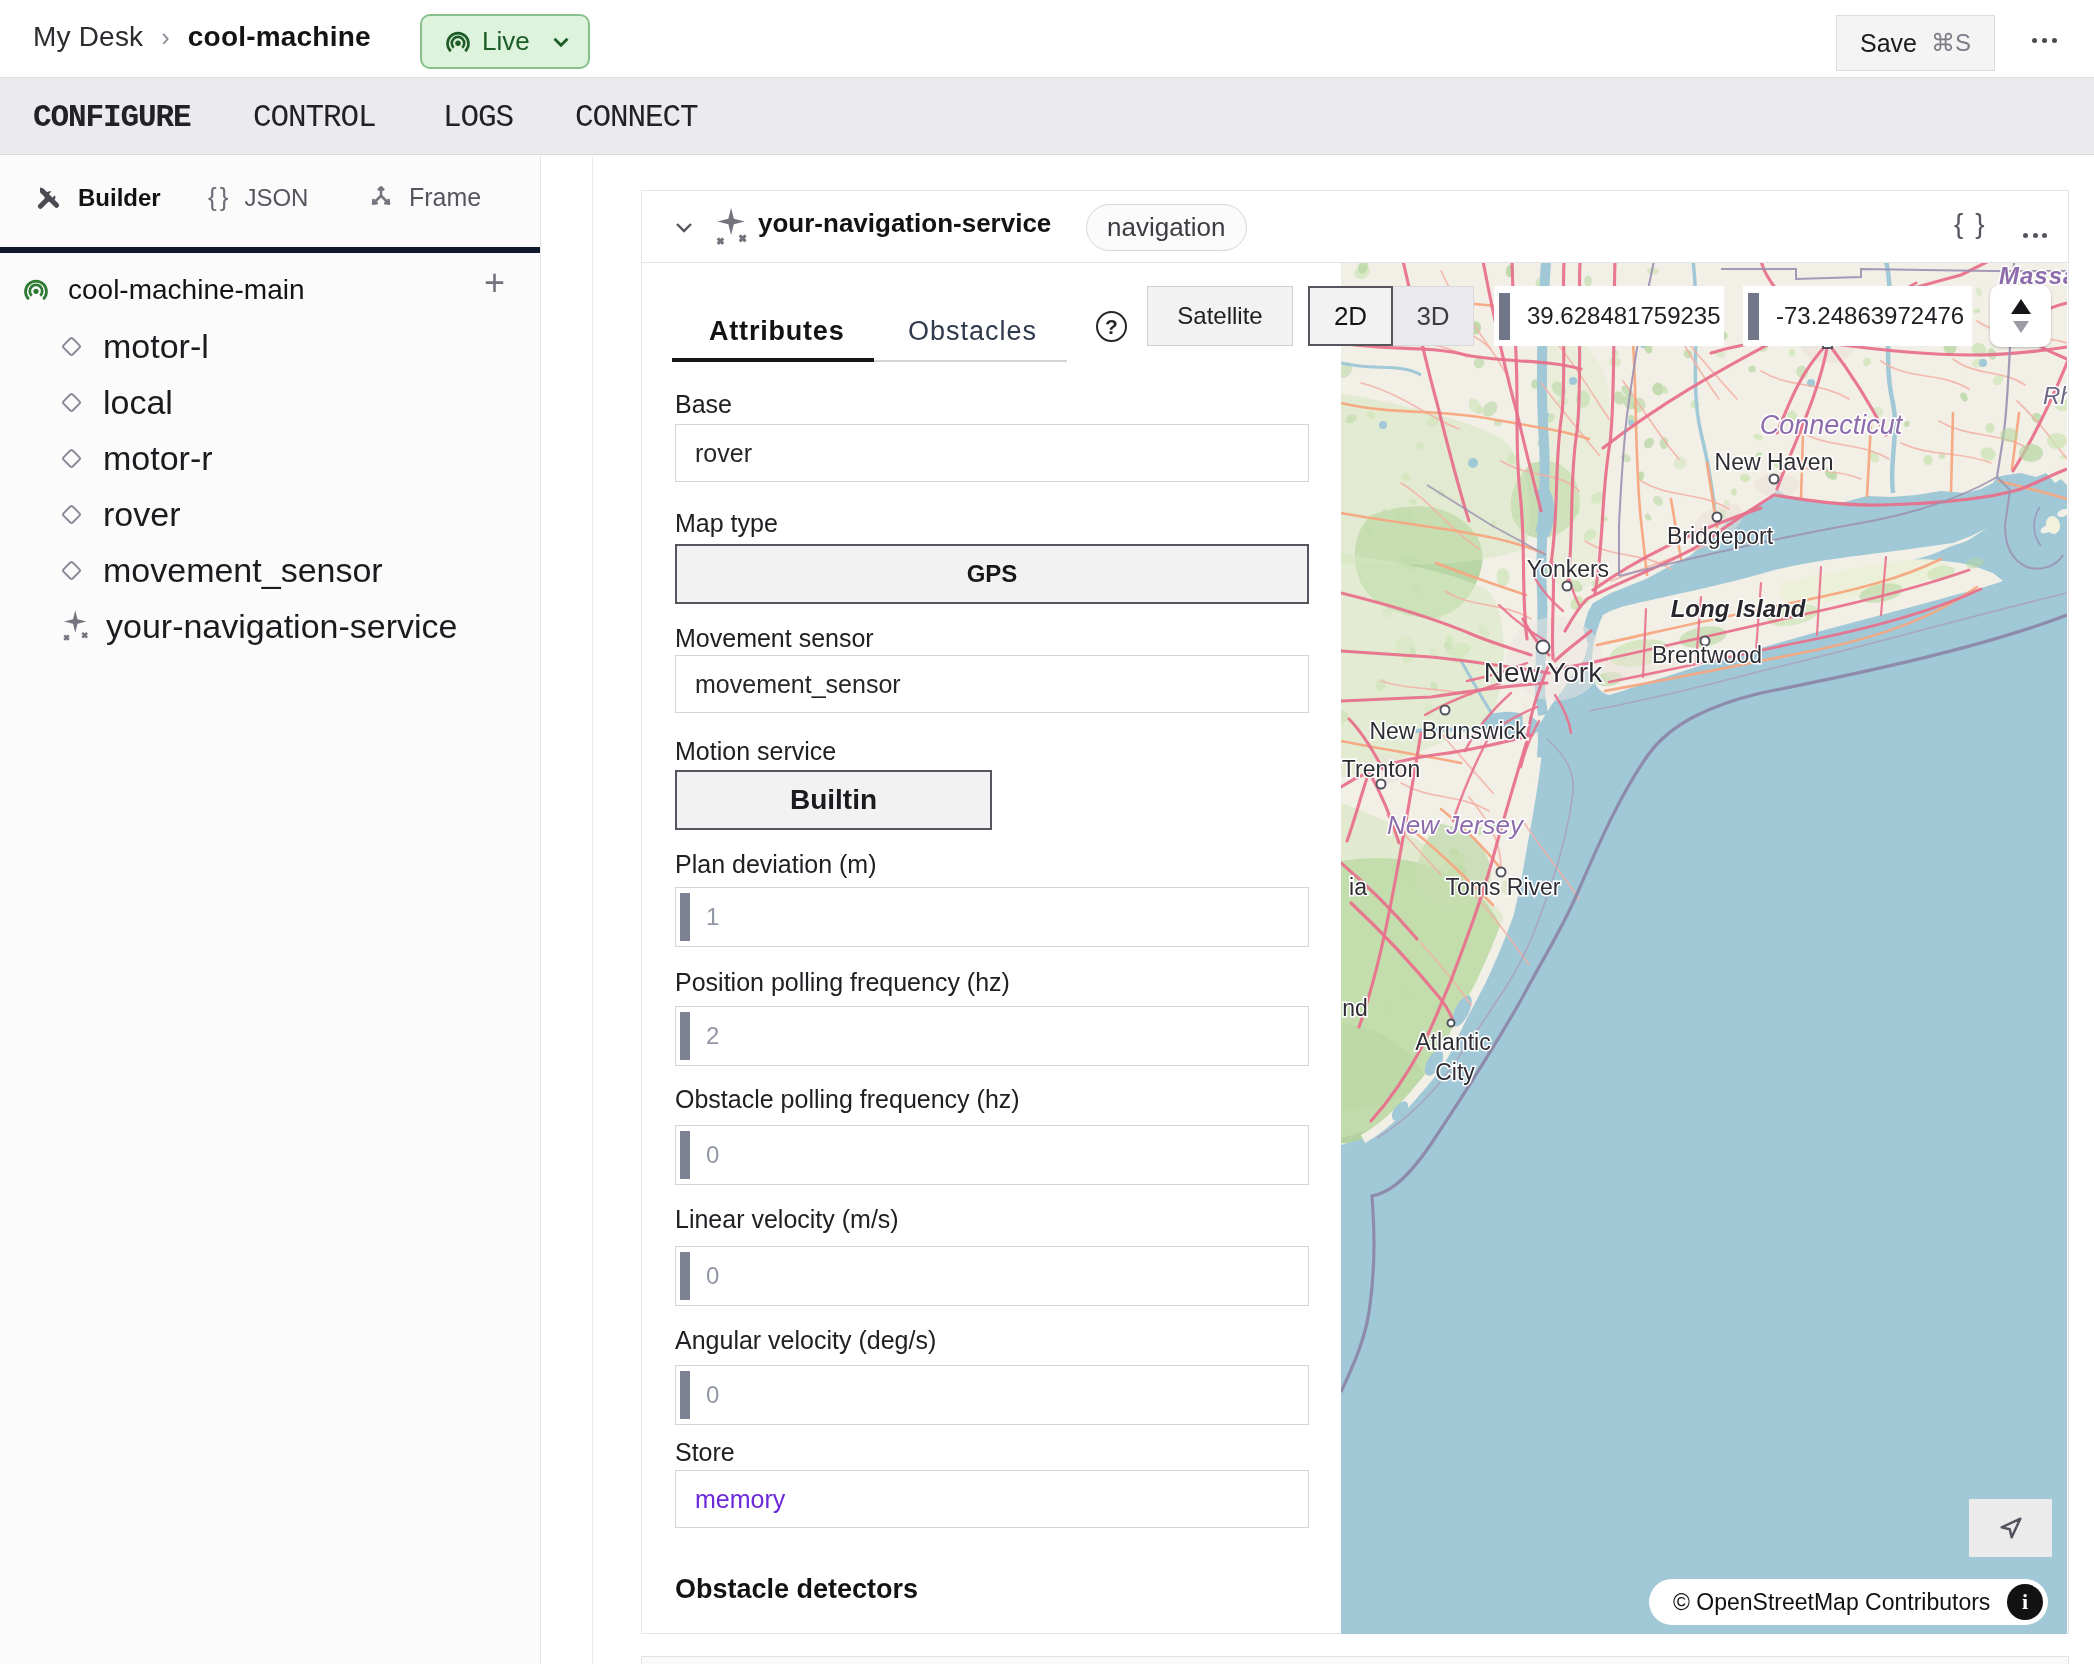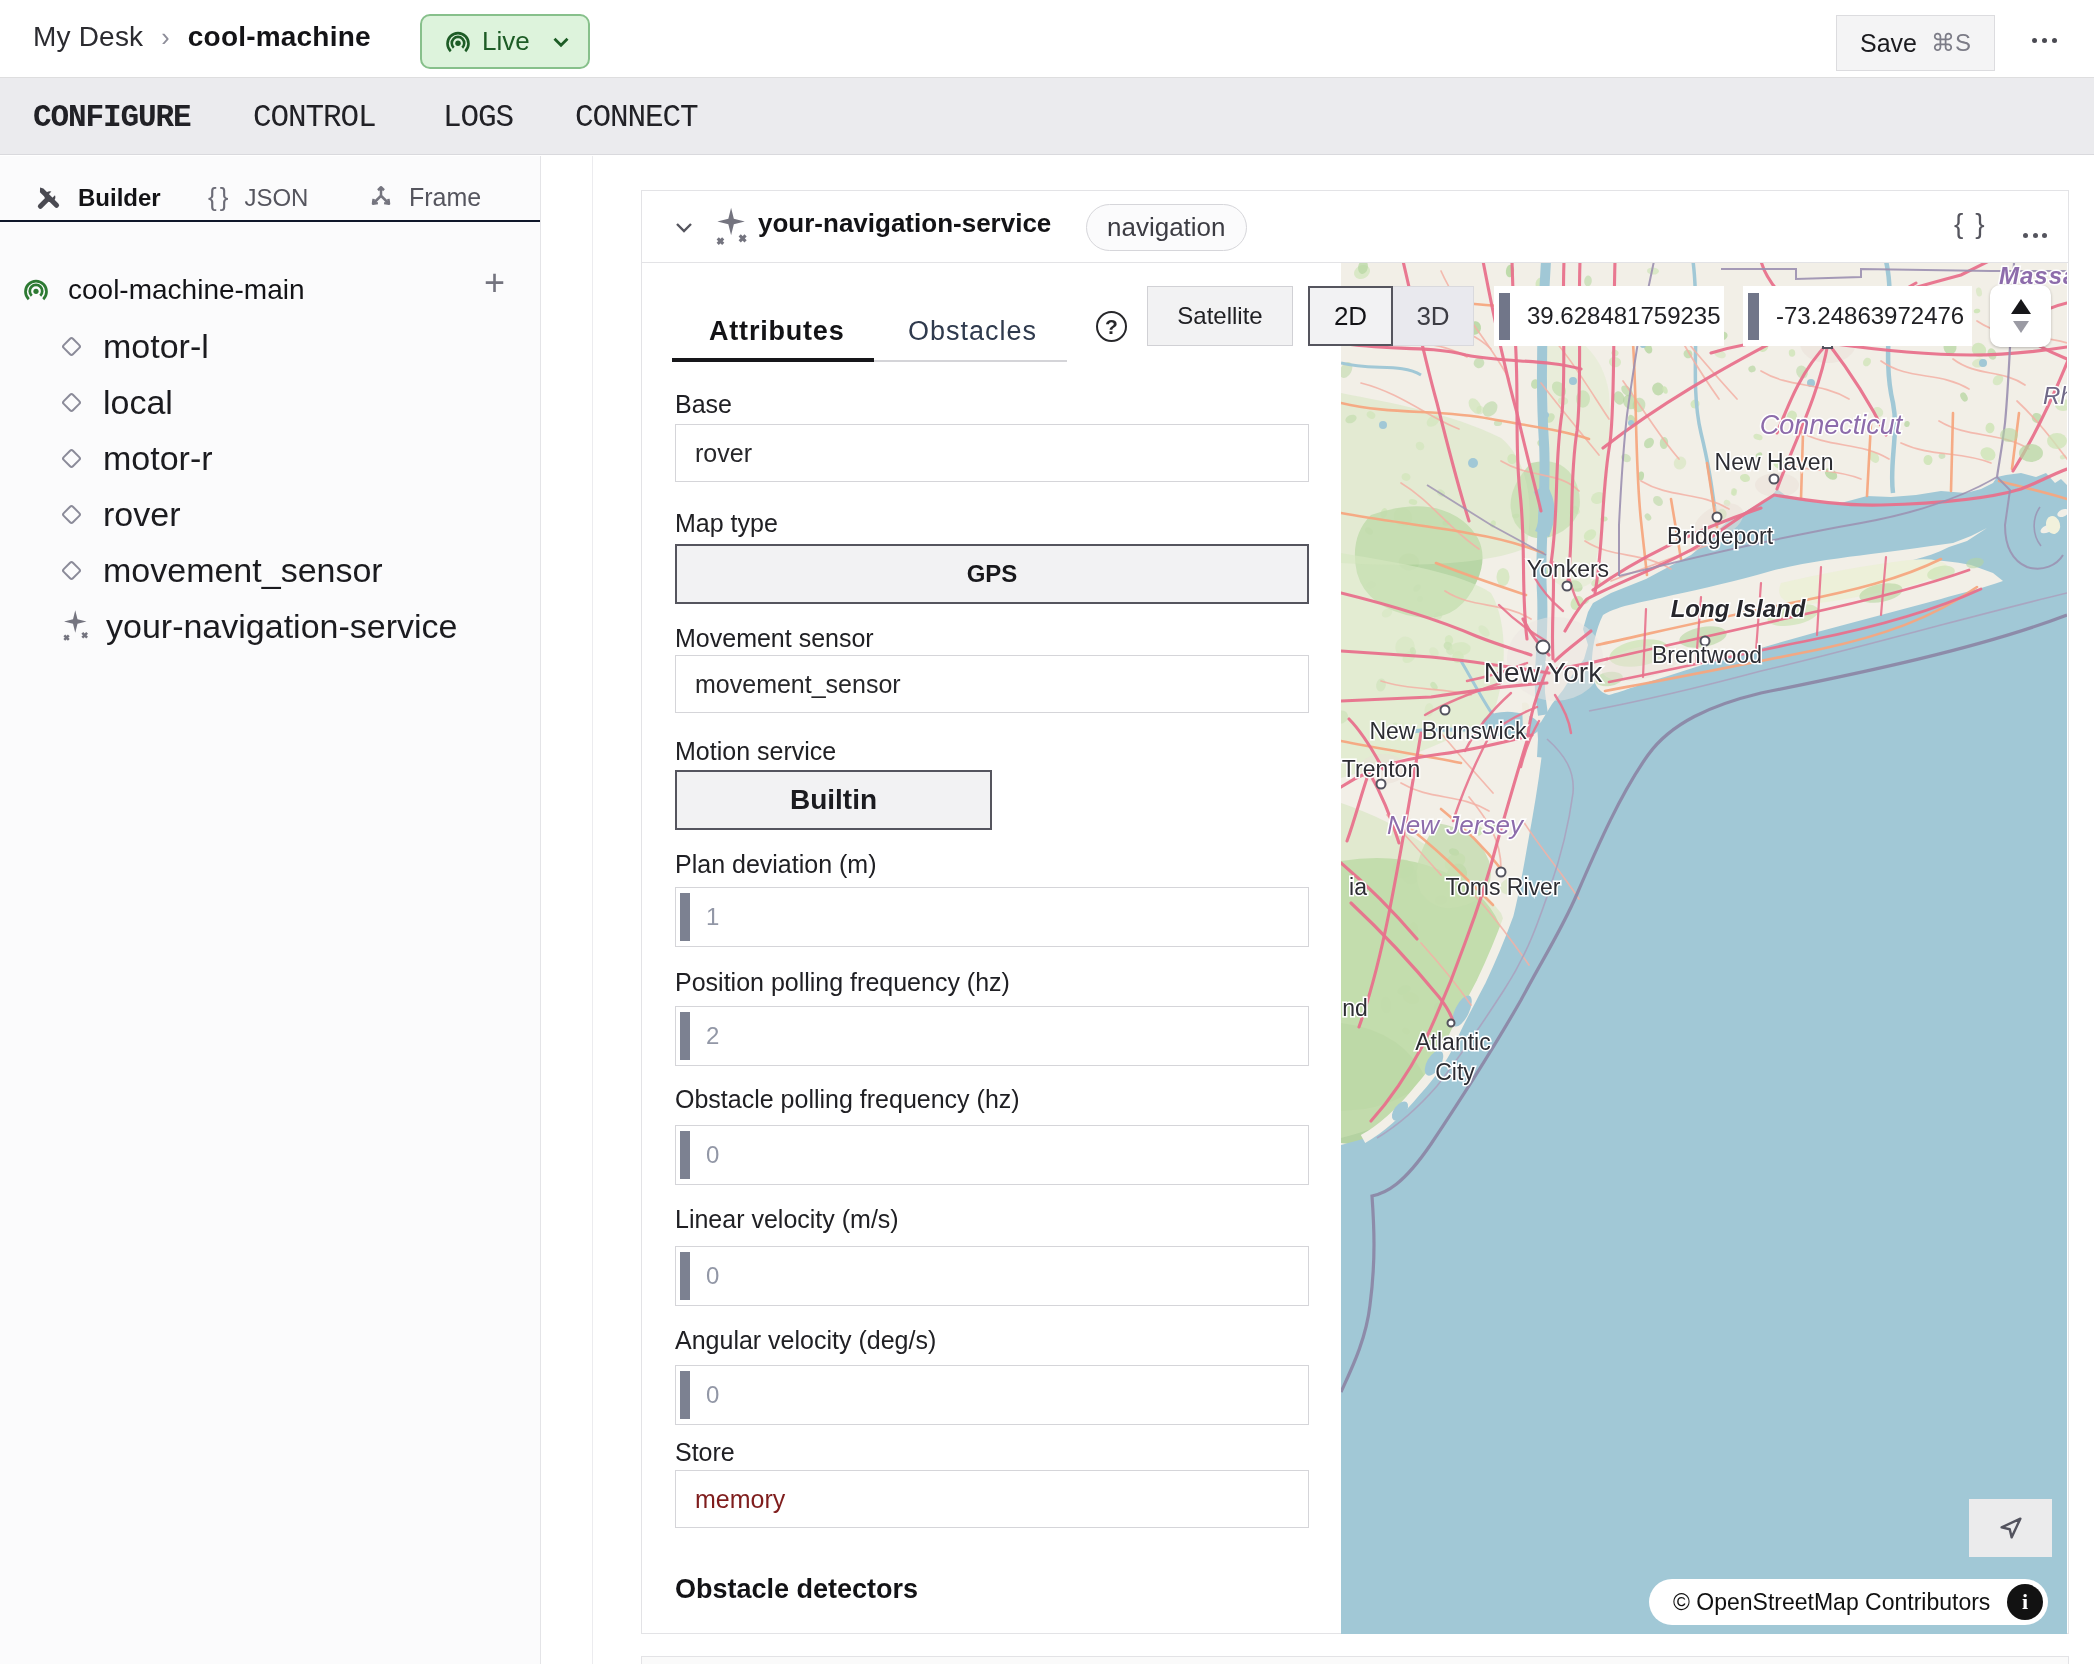--- a/index.html
+++ b/index.html
@@ -18,21 +18,21 @@
 .savebtn .cmd{color:#7c7c87;margin-left:14px;font-size:24px}
 .kebab{position:absolute;left:2024px;top:24px;width:40px;height:16px;display:flex;align-items:center;justify-content:center;gap:5px}
 .kebab i{width:5px;height:5px;border-radius:50%;background:#4a4a52;display:block}
 
 .tabstrip{position:absolute;left:0;top:77px;width:2094px;height:78px;background:#ebebee;
  border-top:1px solid #dededf;border-bottom:1px solid #d9d9dd;
  font-family:"Liberation Mono",monospace;font-size:31px;letter-spacing:-1.1px;color:#212126}
 .tabstrip span{position:absolute;top:22px}
 
 .sidebar{position:absolute;left:0;top:156px;width:541px;height:1508px;background:#fbfbfc;border-right:1px solid #e4e4e7}
-.builderrow{position:absolute;left:0;top:0;width:540px;height:66px;border-bottom:2px solid #0f172a;font-size:24px}
+.builderrow{position:absolute;left:0;top:0;width:540px;height:97px;border-bottom:6px solid #0f172a;font-size:24px}
 .builderrow .it{position:absolute;top:26px;display:flex;align-items:center;color:#55555e}
 .mainline2{position:absolute;left:592px;top:156px;width:1px;height:1508px;background:#ececef}
 .tree{position:absolute;left:0;top:82px;width:540px}
 .treehead{position:absolute;left:21px;top:36px;display:flex;align-items:center}
 .treehead .nm{font-weight:normal;font-size:28px;margin-left:17px;color:#131316}
 .plus{position:absolute;left:484px;top:24px;color:#73737e;font-size:36px;font-weight:300}
 .trow{position:absolute;left:64px;height:34px;display:flex;align-items:center;font-size:34px;color:#1b1b1f}
 .dia{width:15px;height:15px;border:2.6px solid #8b8b99;border-radius:3px;transform:rotate(45deg);margin-right:24px;flex:none}
 
 .card{position:absolute;left:641px;top:190px;width:1428px;height:1444px;background:#fff;border:1px solid #e3e3e6}
@@ -189,21 +189,21 @@
 <div class="gpsbtn" style="top:544px">GPS</div>
 <div class="tinput" style="top:655px">movement_sensor</div>
 <div class="seg" style="top:770px">
     <div class="a">Builtin</div>
   </div>
 <div class="ninput" style="top:887px"><span class="nbar"></span>1</div>
 <div class="ninput" style="top:1006px"><span class="nbar"></span>2</div>
 <div class="ninput" style="top:1125px"><span class="nbar"></span>0</div>
 <div class="ninput" style="top:1246px"><span class="nbar"></span>0</div>
 <div class="ninput" style="top:1365px"><span class="nbar"></span>0</div>
-<div class="tinput" style="top:1470px;color:#7f1d1d">memory</div>
+<div class="tinput" style="top:1470px;color:#6d28d9">memory</div>
 <div class="abs" style="left:675px;top:1574px;font-size:27px;font-weight:bold;color:#131316">Obstacle detectors</div>
 <div class="nextcard"></div>
 <svg class="abs" style="left:1341px;top:263px" width="726" height="1371" viewBox="0 0 726 1371">
     <rect width="726" height="1371" fill="#f2efe7"></rect>
     <ellipse cx="149" cy="146" rx="8.5" ry="6.5" fill="#b5d6a0" opacity="0.57" transform="rotate(131 149 146)"></ellipse>
     <ellipse cx="157" cy="160" rx="4.1" ry="3.1" fill="#b5d6a0" opacity="0.54" transform="rotate(177 157 160)"></ellipse>
     <ellipse cx="209" cy="155" rx="5.4" ry="4.1" fill="#b5d6a0" opacity="0.75" transform="rotate(135 209 155)"></ellipse>
     <ellipse cx="21" cy="9" rx="8.3" ry="6.7" fill="#cde4b5" opacity="0.63" transform="rotate(151 21 9)"></ellipse>
     <ellipse cx="278" cy="135" rx="6.8" ry="5.3" fill="#b5d6a0" opacity="0.68" transform="rotate(71 278 135)"></ellipse>
     <ellipse cx="134" cy="143" rx="8.6" ry="5.4" fill="#cde4b5" opacity="0.63" transform="rotate(58 134 143)"></ellipse>

